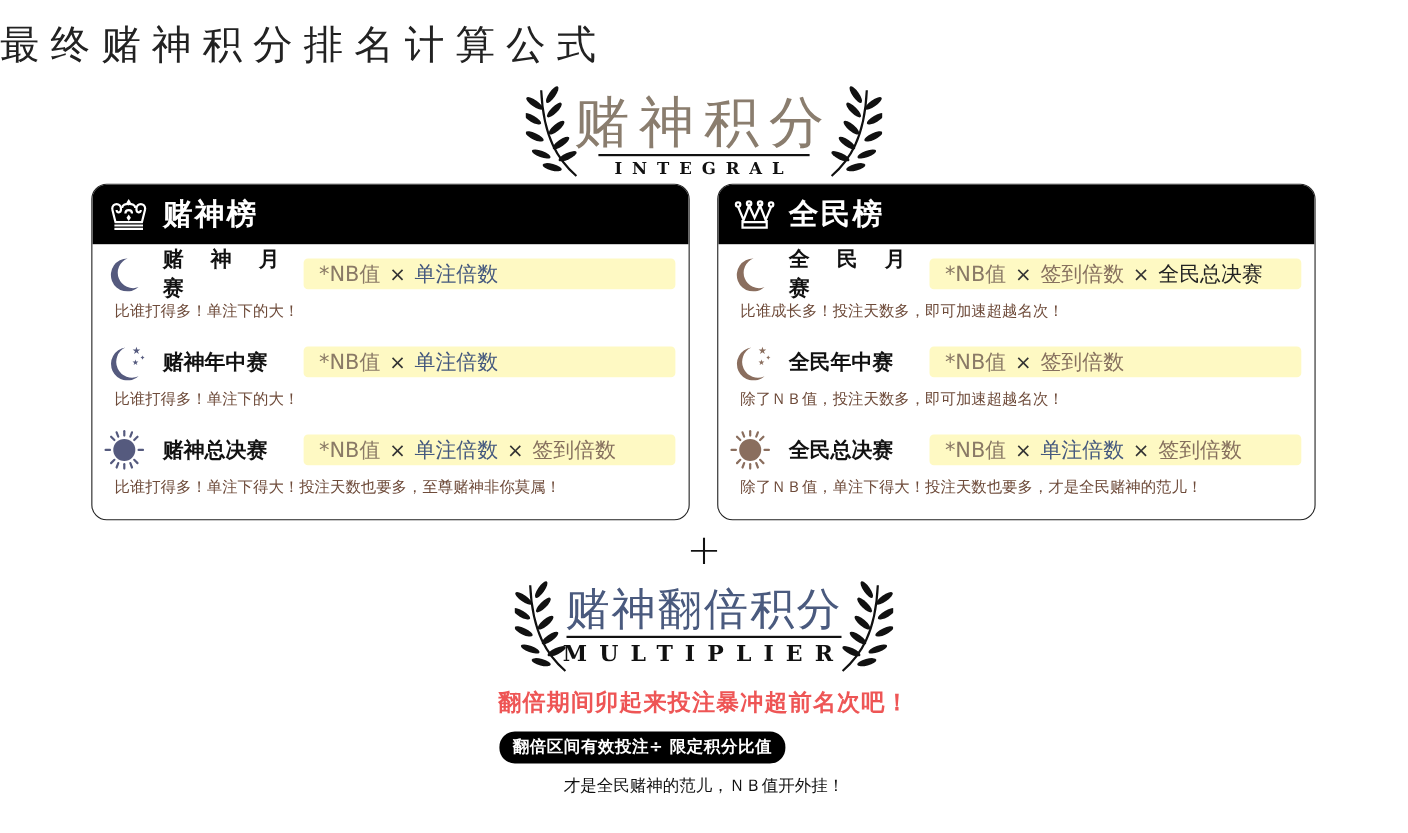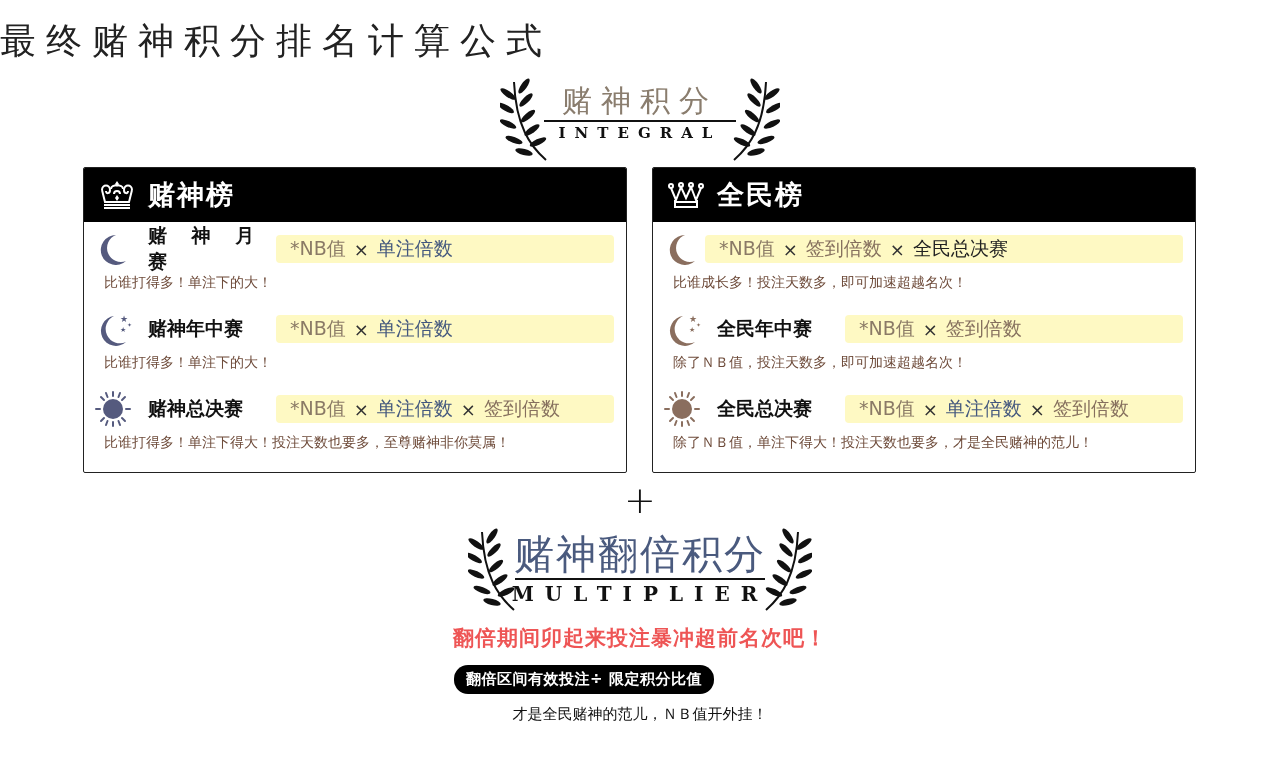--- a/index.html
+++ b/index.html
@@ -16,37 +16,37 @@
   .laurel-inner { position: relative; display: flex; flex-direction: column; align-items: center; }
   .laurel-cn { font-weight: 200; line-height: 1; }
   .laurel-rule { height: 2px; background: #111; margin-top: 4px; }
   .laurel-en {
     font-family: "DejaVu Serif", "Liberation Serif", serif; font-weight: bold;
     color: #111; letter-spacing: 9px; margin-top: 2px;
   }
   .laurel-branch { position: absolute; top: 0; }
 
   .integral { top: 76px; }
-  .integral .laurel-cn { font-size: 30px; color: #8a7d6e; letter-spacing: 9px; margin-top: 10px; }
+  .integral .laurel-cn { font-size: 50px; color: #8a7d6e; letter-spacing: 9px; margin-top: 10px; }
   .integral .laurel-rule { width: 192px; }
   .integral .laurel-en { font-size: 15px; }
   .integral .laurel-branch.left { left: -44px; }
   .integral .laurel-branch.right { right: -44px; }
 
   .multiplier { top: 526px; }
   .multiplier .laurel-cn { font-size: 40px; color: #4a5a7e; letter-spacing: 2px; margin-top: 8px; }
   .multiplier .laurel-rule { width: 250px; }
   .multiplier .laurel-en { font-size: 20px; letter-spacing: 11px; }
   .multiplier .laurel-branch.left { left: -44px; }
   .multiplier .laurel-branch.right { right: -44px; }
 
   
   .panel {
     position: absolute; top: 167px; width: 544px; height: 306px;
-    border: 1px solid #222; border-radius: 2px; overflow: hidden; background: #fff;
+    border: 1px solid #222; border-radius: 14px; overflow: hidden; background: #fff;
   }
   .panel.left { left: 83px; }
   .panel.right { left: 652px; }
   .panel-header {
     height: 54px; background: #000; display: flex; align-items: center; padding-left: 14px;
   }
   .panel-header .crown { width: 38px; height: 30px; margin-right: 12px; }
   .panel-title { color: #fff; font-size: 27px; font-weight: bold; letter-spacing: 2px; }
 
   .contest { position: absolute; left: 14px; right: 12px; }
@@ -232,20 +232,21 @@
     <span class="panel-title">全民榜</span>
   </div>
 
   <div class="contest" style="top:64px;">
     <div class="contest-row">
       <span class="contest-icon">
         <svg width="30" height="32" viewBox="0 0 30 32">
             <path d="M18 2 A15 15 0 1 0 28 28 A13 13 0 0 1 18 2 Z" fill="#8a6e5e"></path>
           </svg>
       </span>
+      <span class="contest-name spaced">全 民 月 赛</span>
       <div class="formula">
         <span class="f-nb">*NB值</span>
         <span class="f-times">×</span>
         <span class="f-brown">签到倍数</span>
         <span class="f-times">×</span>
         <span class="f-dark">全民总决赛</span>
       </div>
     </div>
     <div class="contest-desc">比谁成长多！投注天数多，即可加速超越名次！</div>
   </div>

